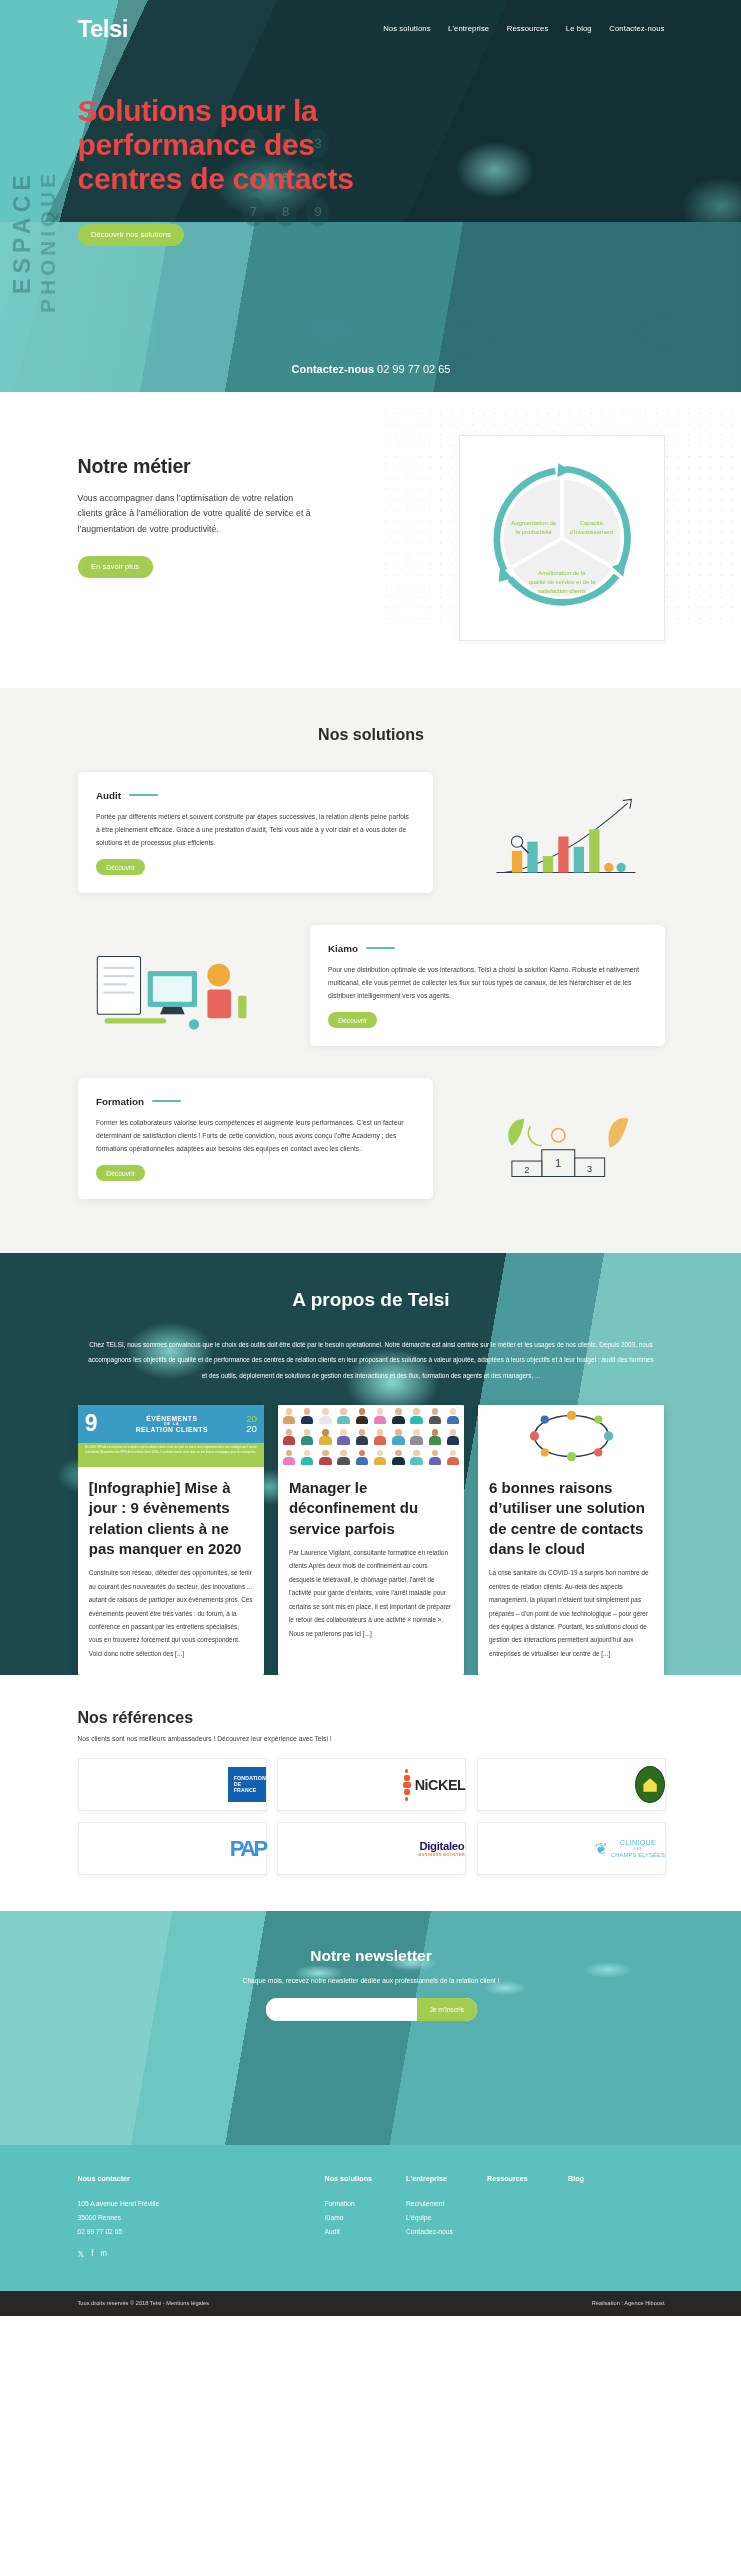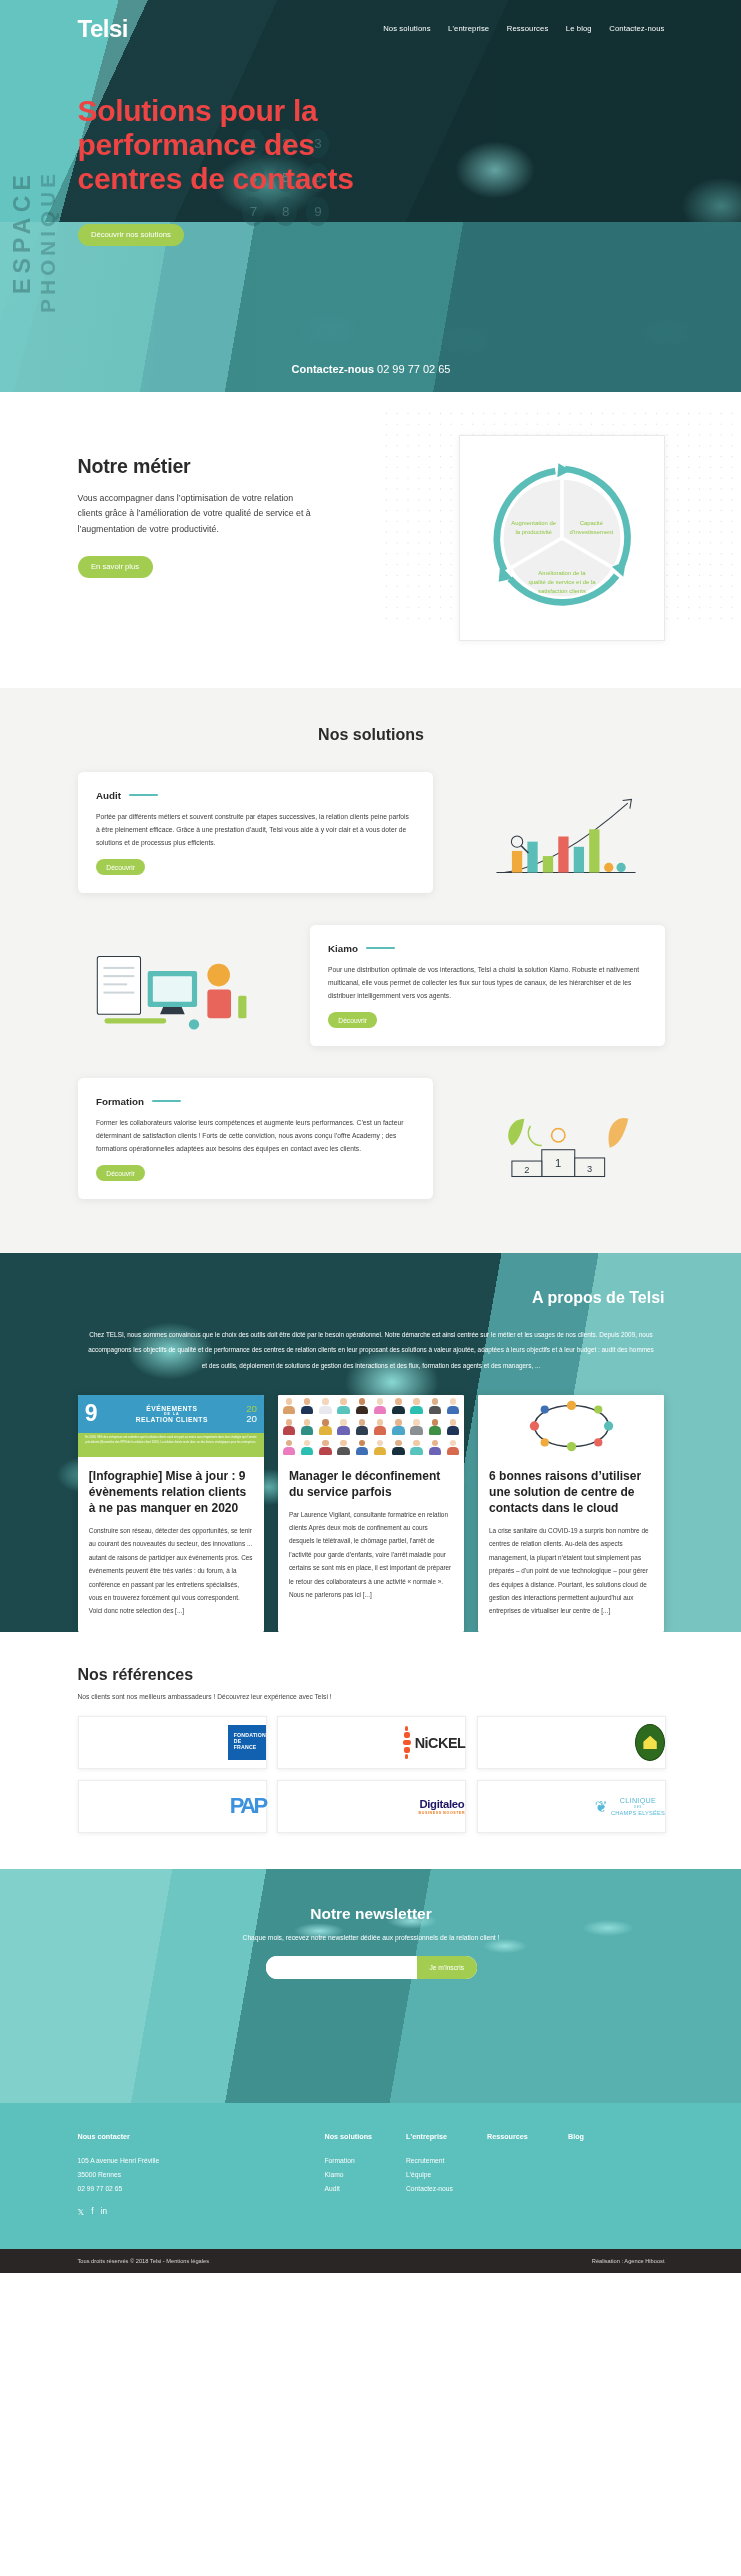--- a/index.html
+++ b/index.html
@@ -79,27 +79,27 @@
   .apropos{position:relative;padding:36px 0 0;color:#fff;overflow:hidden}
   .apropos-bg{position:absolute;inset:0;background:
       radial-gradient(ellipse 62px 41px at 170px 98px, rgba(150,235,230,.9), rgba(150,235,230,0) 70%),
       radial-gradient(ellipse 67px 49px at 392px 129px, rgba(160,240,235,.95), rgba(160,240,235,0) 70%),
       radial-gradient(ellipse 52px 28px at 93px 222px, rgba(130,225,220,.8), rgba(130,225,220,0) 70%),
       radial-gradient(ellipse 49px 26px at 268px 234px, rgba(130,225,220,.75), rgba(130,225,220,0) 70%),
       radial-gradient(ellipse 49px 26px at 433px 227px, rgba(130,225,220,.75), rgba(130,225,220,0) 70%),
       linear-gradient(100deg,#16393c 0 62%, #4f9a9b 62% 74%, #86cfcb 74% 100%);}
   .apropos-bg:after{content:"";position:absolute;inset:0;background:rgba(60,150,150,.18)}
   .apropos .wrap{position:relative;z-index:2}
-  .apropos h2{text-align:right;font-size:16px;font-weight:700;margin-bottom:20px}
+  .apropos h2{text-align:center;font-size:19px;font-weight:700;margin-bottom:26px}
   .apropos p.intro{font-size:6.4px;line-height:2.4;text-align:center;max-width:572px;margin:0 auto}
   .posts{display:flex;gap:13.4px;margin-top:21.6px;padding-bottom:0}
   .post{width:187px;background:#fff;color:#232323;border-radius:1.5px;box-shadow:0 2.1px 9.3px rgba(0,0,0,.18);overflow:hidden}
   .post-thumb{height:62px;position:relative;overflow:hidden}
   .post-body{padding:11.3px 11.3px 14.4px}
-  .post-body h4{font-size:12px;line-height:1.35;font-weight:700}
+  .post-body h4{font-size:15px;line-height:1.35;font-weight:700}
   .post-body p{margin-top:7.2px;font-size:6.4px;line-height:2.1;color:#3a3a3a}
   
   .th1{background:#3a9cc4}
   .th1 .t1top{height:38px;display:flex;align-items:center;padding:0 7.2px;gap:5.2px;color:#fff}
   .th1 .big9{font-size:23px;font-weight:700;line-height:1}
   .th1 .ev{font-size:5.7px;font-weight:700;letter-spacing:0.5px;text-align:center;flex:1}
   .th1 .ev small{display:block;font-size:3.6px;letter-spacing:1px}
   .th1 .ev b{display:block;font-size:6.7px;letter-spacing:0.5px}
   .th1 .yr{font-size:9.8px;font-weight:400;line-height:.95;text-align:right}
   .th1 .yr i{font-style:normal;color:#a3cd50}

